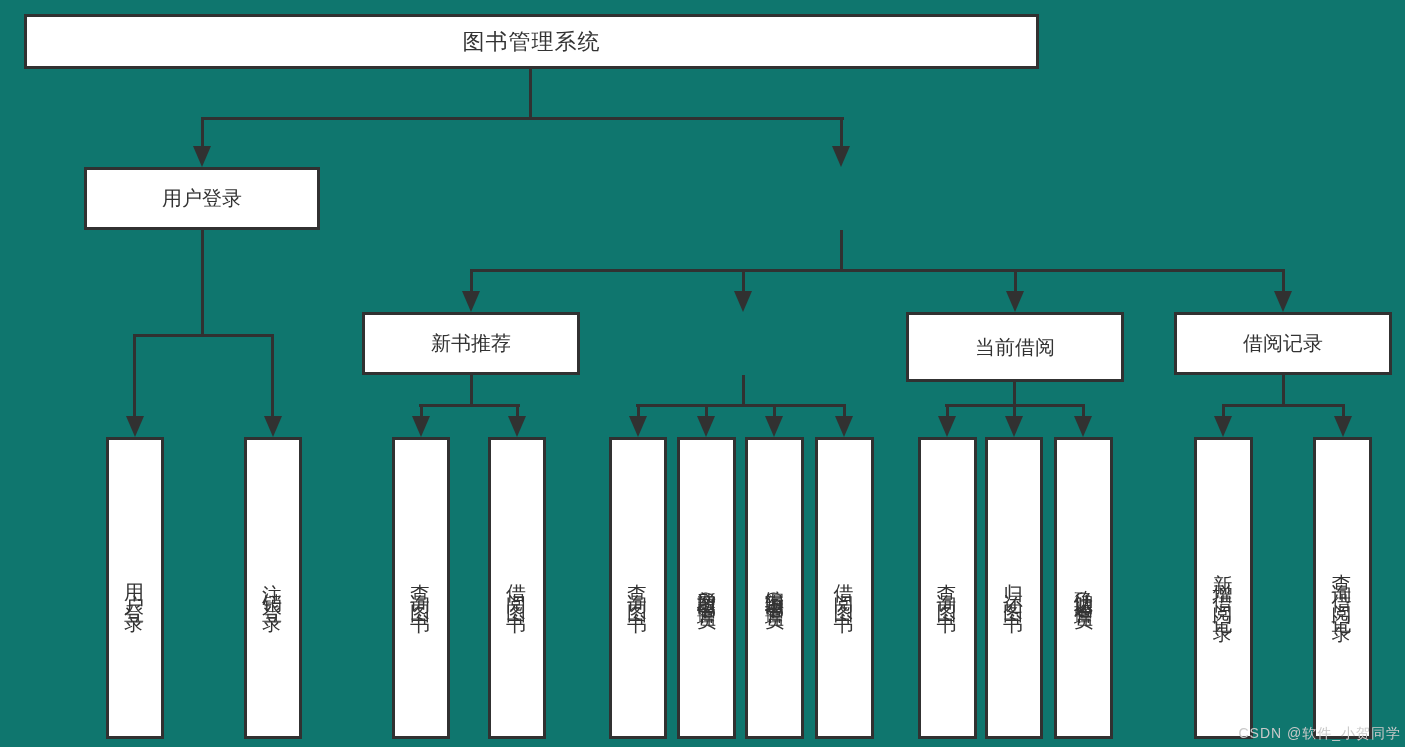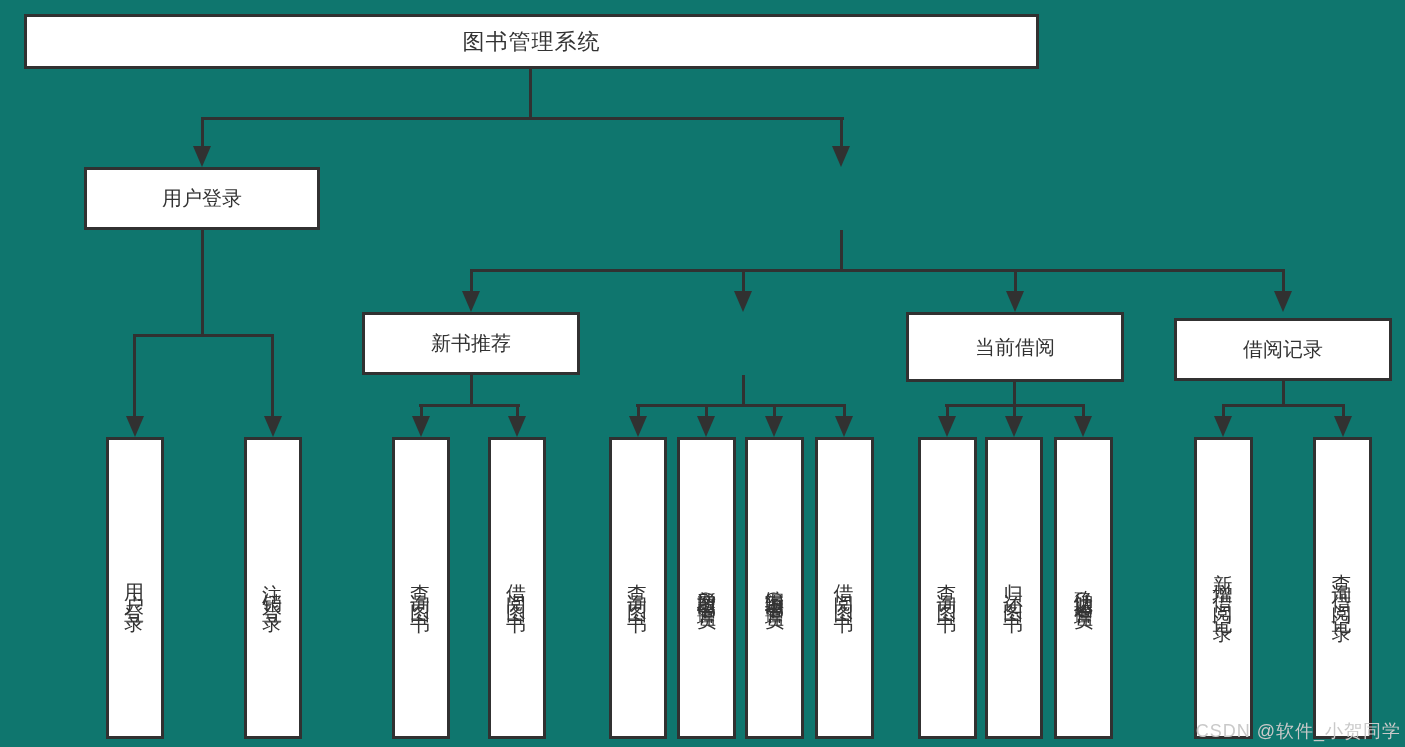--- a/index.html
+++ b/index.html
@@ -42,21 +42,21 @@
     position: absolute;
     width: 0; height: 0;
     border-left: 9px solid transparent;
     border-right: 9px solid transparent;
     border-top: 21px solid #313131;
   }
   .watermark {
     position: absolute;
     right: 4px;
     bottom: 4px;
-    font-size: 18px;
+    font-size: 14px;
     letter-spacing: 1px;
     color: #c9c9c9;
     z-index: 6;
   }
 </style>
 </head>
 <body>
 
 <div class="canvas">
 
@@ -118,21 +118,21 @@
   <div class="ah" style="left:1214px; top:416px;"></div>
   <div class="ln" style="left:1342px; top:407px; width:3px; height:11px;"></div>
   <div class="ah" style="left:1334px; top:416px;"></div>
 
   <div class="node title-node" style="left:24px; top:14px; width:1015px; height:55px;">图书管理系统</div>
 
   <div class="node" style="left:84px; top:167px; width:236px; height:63px;">用户登录</div>
 
   <div class="node" style="left:362px; top:312px; width:218px; height:63px;">新书推荐</div>
   <div class="node" style="left:906px; top:312px; width:218px; height:70px;">当前借阅</div>
-  <div class="node" style="left:1174px; top:312px; width:218px; height:63px;margin-top:6px;">借阅记录</div>
+  <div class="node" style="left:1174px; top:312px; width:218px; height:63px;">借阅记录</div>
 
   <div class="node vnode" style="left:106px; top:437px; width:58px; height:302px;">用户登录</div>
   <div class="node vnode" style="left:244px; top:437px; width:58px; height:302px;">注销登录</div>
 
   <div class="node vnode" style="left:392px; top:437px; width:58px; height:302px;">查询图书</div>
   <div class="node vnode" style="left:488px; top:437px; width:58px; height:302px;">借阅图书</div>
 
   <div class="node vnode" style="left:609px; top:437px; width:58px; height:302px;">查询图书</div>
   <div class="node vnode long" style="left:677px; top:437px; width:59px; height:302px;">新增图书（管理员）</div>
   <div class="node vnode long" style="left:745px; top:437px; width:59px; height:302px;">编辑图书（管理员）</div>

